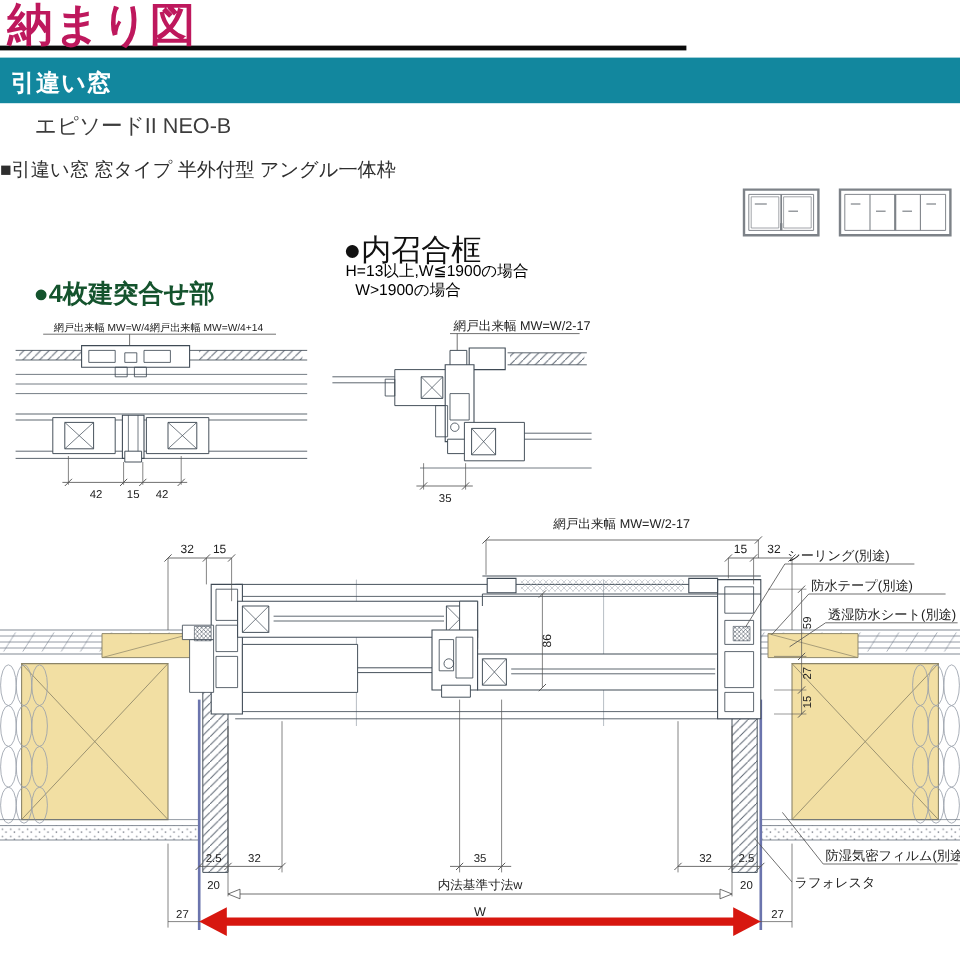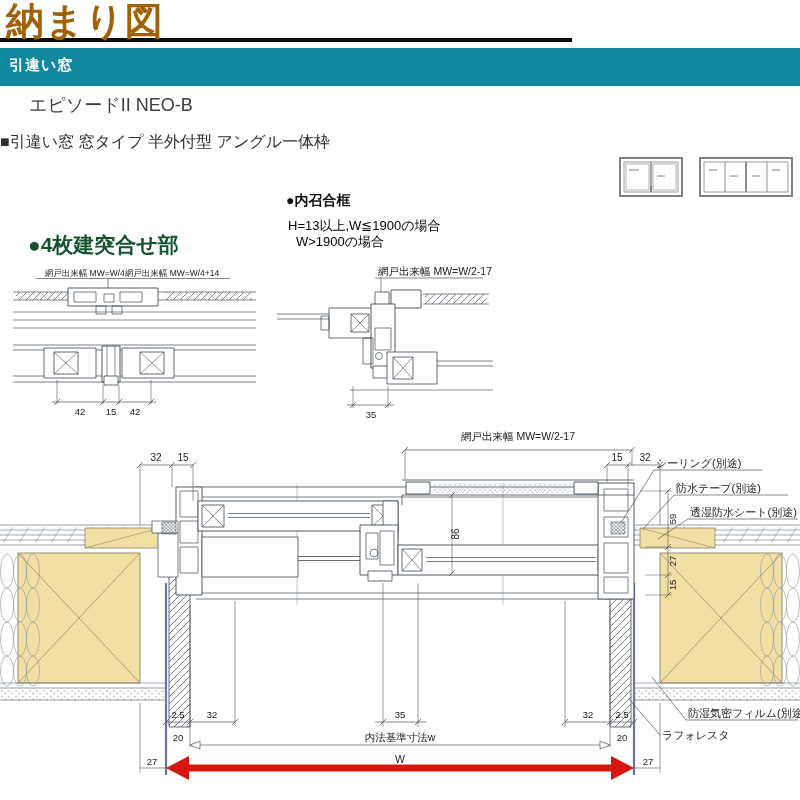--- a/index.html
+++ b/index.html
@@ -1,26 +1,26 @@
 <!DOCTYPE html>
 <html><head>
 <meta charset="utf-8">
 <style>
   html,body{margin:0;padding:0;background:#fff;}
   body{width:800px;height:800px;position:relative;overflow:hidden;
        font-family:"Liberation Sans","DejaVu Sans",sans-serif;color:#222;}
   .abs{position:absolute;}
-  .title{left:6px;top:2px;font-size:38px;font-weight:900;color:#a16207;letter-spacing:1px;line-height:1;}
+  .title{left:6px;top:2px;font-size:38px;font-weight:900;color:#be185d;letter-spacing:1px;line-height:1;}
   .title-rule{left:0;top:38px;width:572px;height:4px;background:#0a0a0a;}
   .teal-bar{left:0;top:48px;width:800px;height:38px;background:#12879e;}
-  .teal-bar span{display:block;padding:8px 0 0 9px;font-size:15px;font-weight:bold;color:#fff;letter-spacing:1px;}
+  .teal-bar span{display:block;padding:8px 0 0 9px;font-size:20px;font-weight:bold;color:#fff;letter-spacing:1px;}
   .product{left:8px;top:93px;font-size:18px;color:#3c3c3c;margin-left:21px;}
   .spec{left:0;top:132px;font-size:16px;color:#2e2e2e;}
   .elev-title{left:726px;top:124px;font-size:13px;color:#333;margin-top:46px;}
-  .h-stile{left:286px;top:192px;font-size:14px;font-weight:bold;color:#111;}
+  .h-stile{left:286px;top:192px;font-size:25px;font-weight:normal;color:#111;}
   .cond{font-size:13px;color:#000000;line-height:1.15;}
   .cond1{left:288px;top:219px;} .cond2{left:296px;top:235px;}
   .h-butt{left:28px;top:231px;font-size:21px;font-weight:bold;color:#14532d;}
   svg{position:absolute;overflow:visible;}
   svg text{font-family:"Liberation Sans","DejaVu Sans",sans-serif;fill:#222;}
   .dim{font-size:10px;} .dimS{font-size:9.5px;} .ann{font-size:11px;} .lbl{font-size:10.5px;}
   .lblS{font-size:8.5px;}
   line,polyline,path,rect,ellipse,polygon{vector-effect:non-scaling-stroke;}
 </style>
 </head>

